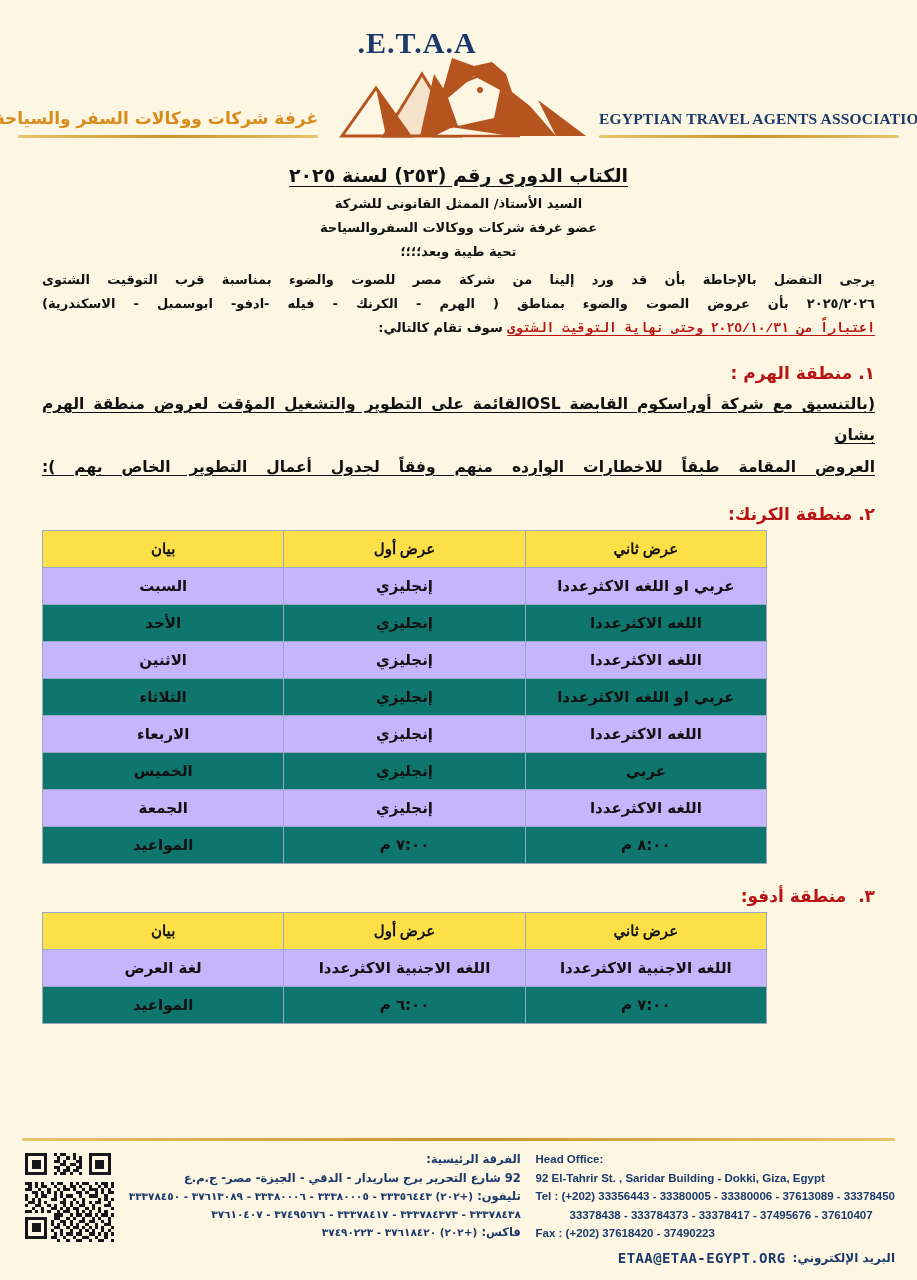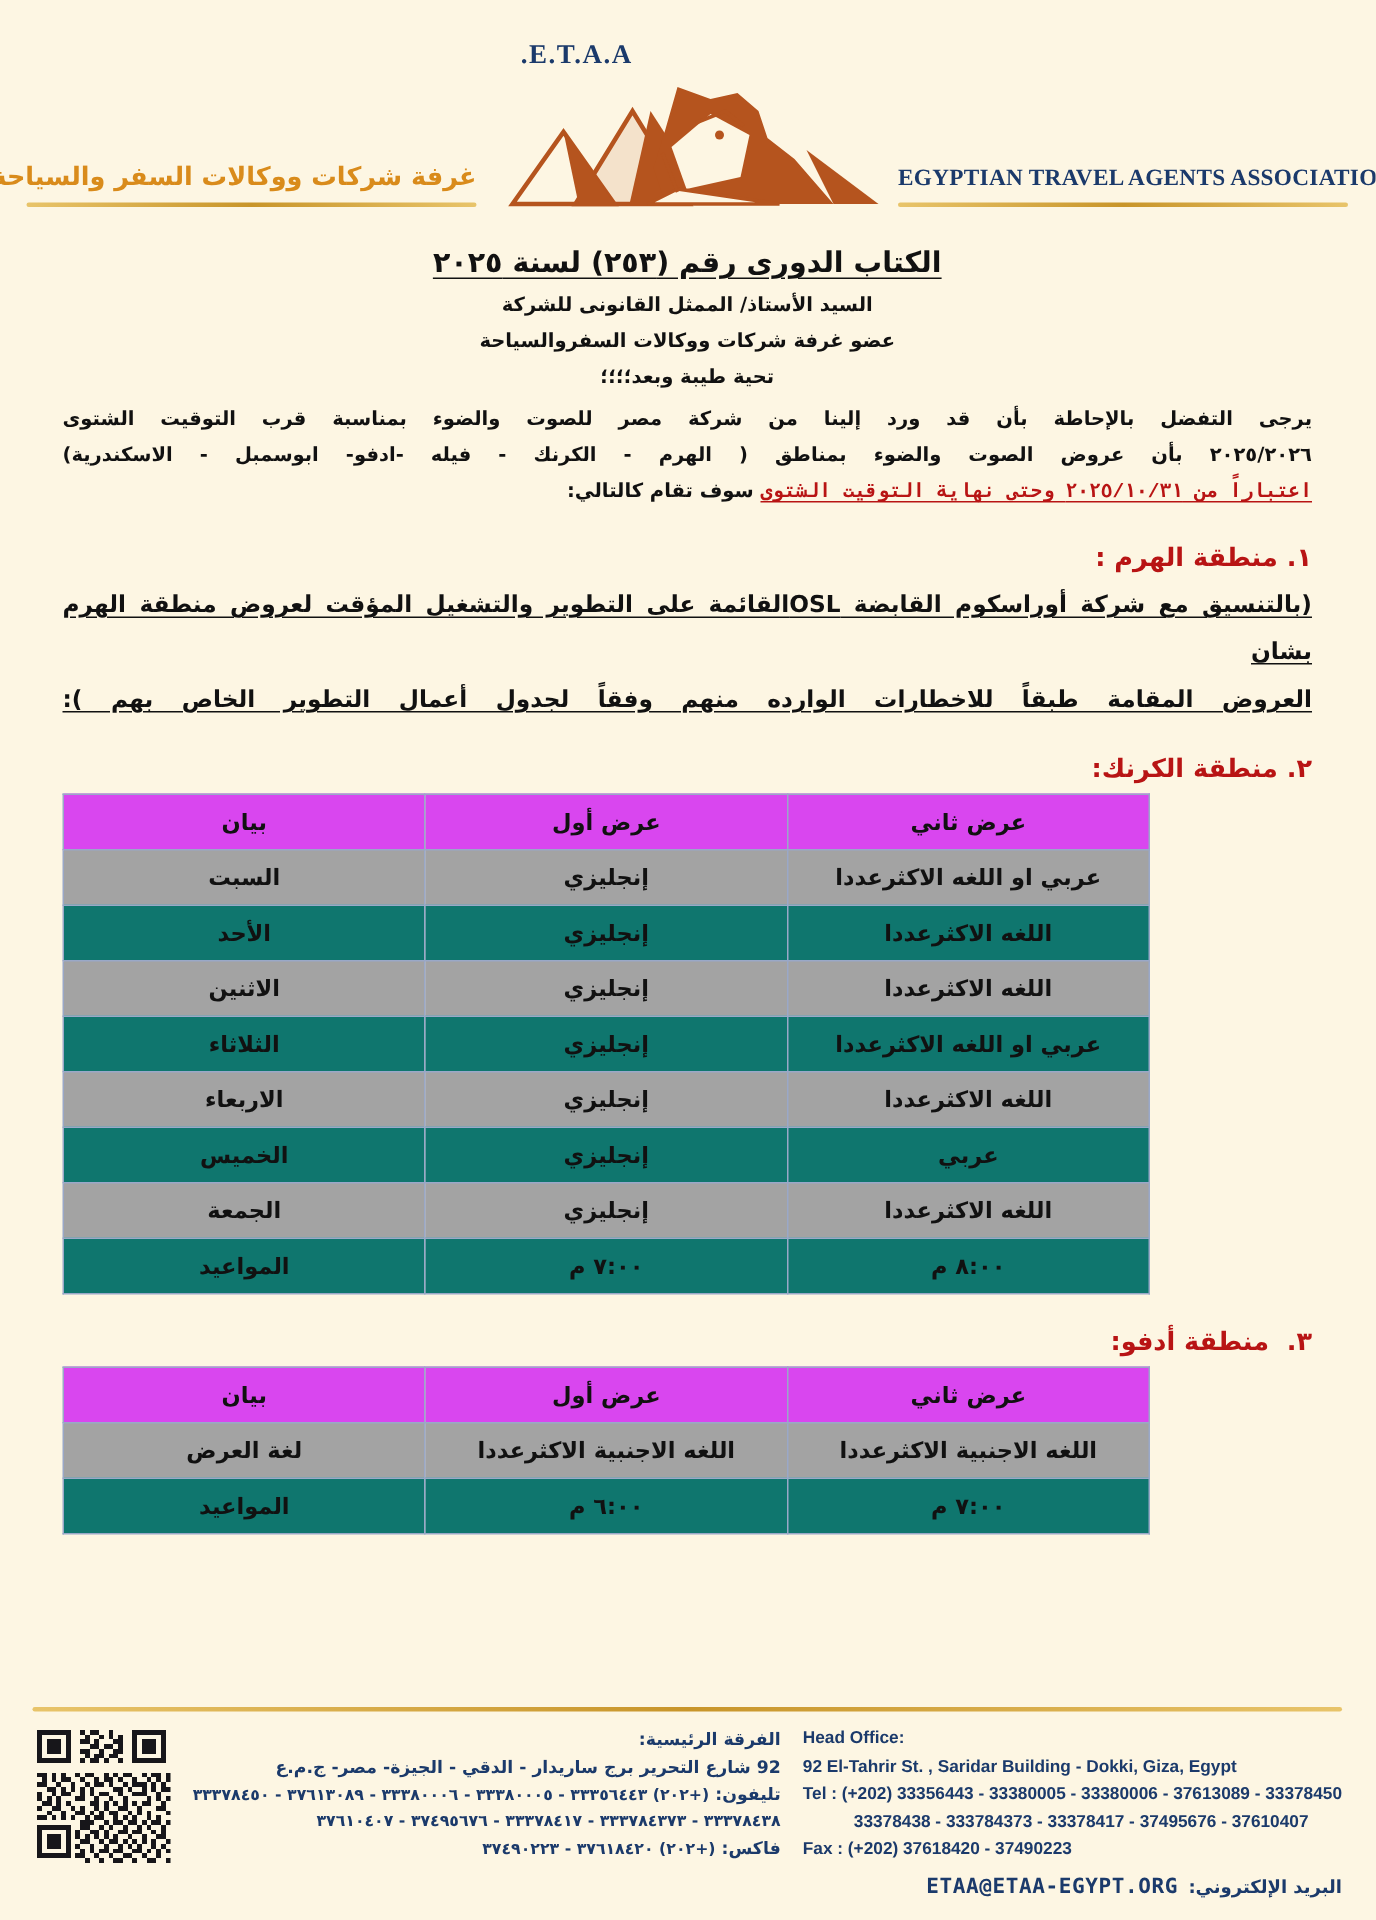--- a/index.html
+++ b/index.html
@@ -37,23 +37,23 @@
     margin-top:7px;height:3px;border-radius:2px;
     background:linear-gradient(90deg,#e8c46a,#c8952a,#e8c46a);
   }
 
   
   .logo{
     position:absolute;left:50%;transform:translateX(-50%);
     bottom:4px;width:270px;height:120px;
   }
   .logo-word{
-    position:absolute;top:2px;left:24px;
+    position:absolute;top:2px;left:34px;
     font-family:"Liberation Serif","DejaVu Serif",serif;
-    font-weight:bold;font-size:18px;letter-spacing:1px;color:#1b3a6b;
+    font-weight:bold;font-size:30px;letter-spacing:1px;color:#1b3a6b;
   }
   .logo svg{position:absolute;bottom:0;left:0;}
 
   
   .body{padding:0 42px;box-sizing:border-box;direction:rtl;}
 
   .doc-title{
     text-align:center;
     font-family:"DejaVu Sans","Liberation Sans",sans-serif;
     font-weight:bold;font-size:19px;color:#111;
@@ -95,22 +95,22 @@
     direction:rtl;
   }
   table.sched td{
     border:1px solid #9aa8c8;
     height:34px;
     text-align:center;vertical-align:middle;
     font-family:"DejaVu Sans","Liberation Sans",sans-serif;
     font-weight:bold;font-size:15px;color:#111;
     padding:1px 4px;
   }
-  tr.hdr td{background:#d946ef;}
-  tr.alt td{background:#a3a3a3;}
+  tr.hdr td{background:#fde047;font-family:Liberation Serif, serif;}
+  tr.alt td{background:#c4b5fd;}
   tr.norm td{background:#0f766e;}
 
   
   .footer{
     position:absolute;left:0;right:0;bottom:14px;
     padding:0 22px;box-sizing:border-box;
   }
   .foot-rule{
     height:3px;border-radius:2px;margin-bottom:9px;
     background:linear-gradient(90deg,#e8c46a,#c8952a,#e8c46a);

